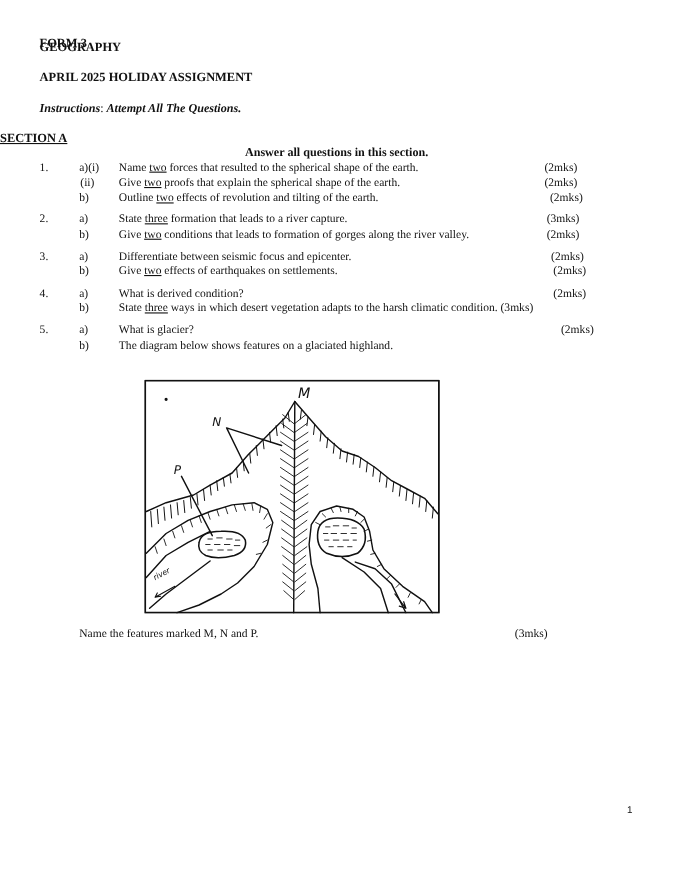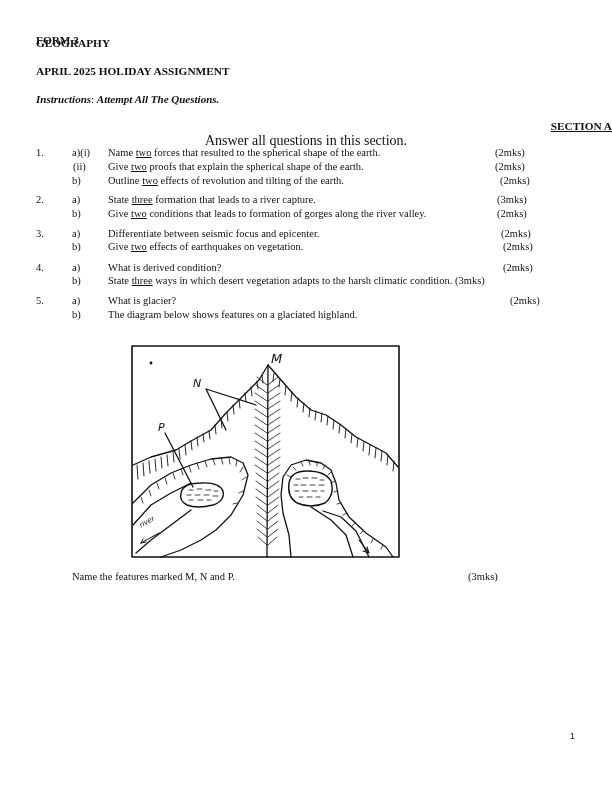--- a/index.html
+++ b/index.html
@@ -1,22 +1,22 @@
 <!DOCTYPE html>
 <html><head>
 <meta charset="utf-8">
 <style>
   html, body { margin:0; padding:0; background:#ffffff; }
   body { width:612px; height:792px; position:relative; overflow:hidden;
          font-family:"Liberation Serif", "DejaVu Serif", serif; color:#111; }
   .abs { position:absolute; white-space:nowrap; }
   .hdr { font-weight:bold; font-size:11.3px; line-height:13.5px; left:36px; }
   .instr { font-style:italic; font-weight:bold; font-size:11px; left:36px; top:93px; }
-  .sec-title { font-weight:bold; font-size:11.3px; text-decoration:underline; left:0; width:612px; text-align:right; top:120px; }
-  .sec-sub { font-weight:normal; font-size:14px; left:0; width:612px; text-align:center; top:133px; }
+  .sec-title { font-weight:bold; font-size:11.3px; text-decoration:underline; left:0; width:612px; text-align:left; top:120px; }
+  .sec-sub { font-weight:bold; font-size:11px; left:0; width:612px; text-align:center; top:133px; }
   .q { font-size:10.5px; }
   .num { left:36px; }
   .part { left:72px; }
   .text { left:108px; }
   .marks { }
   .u { font-weight:normal; text-decoration:underline; }
   .diagram { position:absolute; left:131px; top:345px; width:269px; height:213px; }
   .pageno { font-family:"Liberation Sans", sans-serif; font-size:9px; left:570px; top:731px; }
 </style>
 </head>
@@ -51,21 +51,21 @@
 <div class="abs q part" style="top:208px">b)</div>
 <div class="abs q text" style="top:208px"><span>Give </span><span class="u">two</span><span> conditions that leads to formation of gorges along the river valley.</span></div>
 <div class="abs q marks" style="top:208px;left:497px">(2mks)</div>
 
 <div class="abs q num" style="top:228px">3.</div>
 <div class="abs q part" style="top:228px">a)</div>
 <div class="abs q text" style="top:228px"><span>Differentiate between seismic focus and epicenter.</span><span class="u"></span><span></span></div>
 <div class="abs q marks" style="top:228px;left:501px">(2mks)</div>
 
 <div class="abs q part" style="top:241px">b)</div>
-<div class="abs q text" style="top:241px"><span>Give </span><span class="u">two</span><span> effects of earthquakes on vegetation.</span></div>
+<div class="abs q text" style="top:241px"><span>Give </span><span class="u">two</span><span> effects of earthquakes on settlements.</span></div>
 <div class="abs q marks" style="top:241px;left:503px">(2mks)</div>
 
 <div class="abs q num" style="top:262px">4.</div>
 <div class="abs q part" style="top:262px">a)</div>
 <div class="abs q text" style="top:262px"><span>What is derived condition?</span><span class="u"></span><span></span></div>
 <div class="abs q marks" style="top:262px;left:503px">(2mks)</div>
 
 <div class="abs q part" style="top:275px">b)</div>
 <div class="abs q text" style="top:275px"><span>State </span><span class="u">three</span><span> ways in which desert vegetation adapts to the harsh climatic condition.</span> <span>(3mks)</span></div>
 

